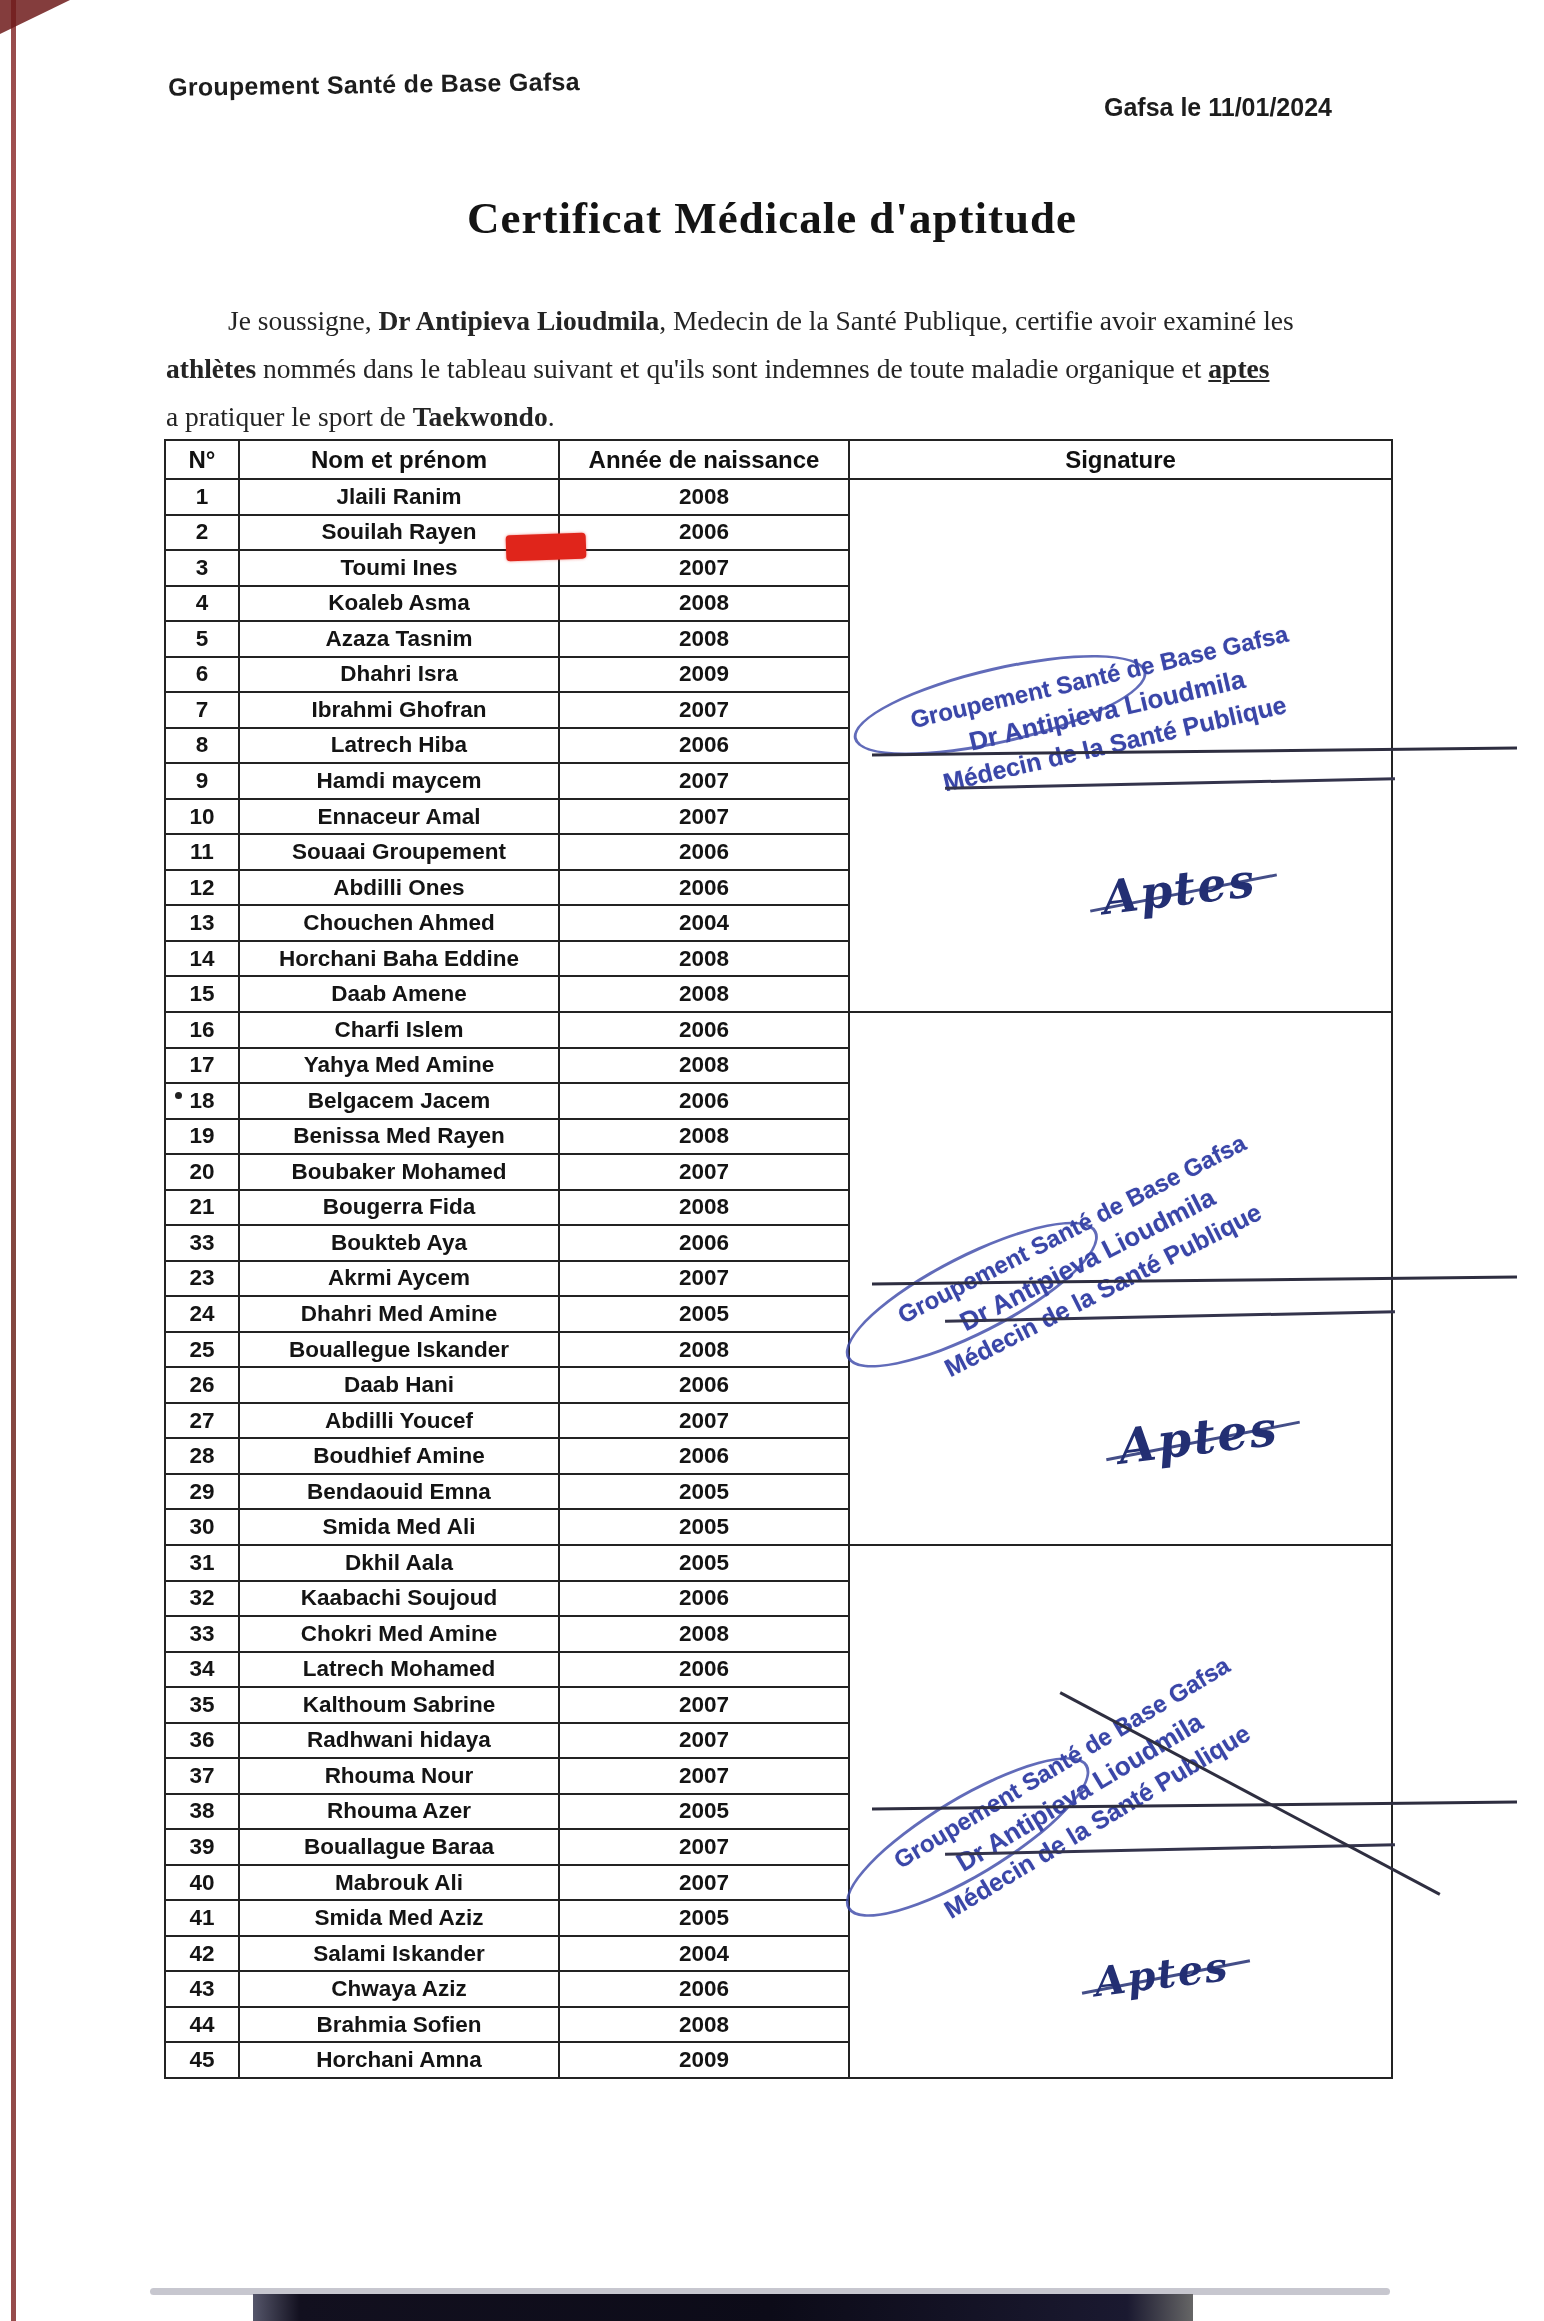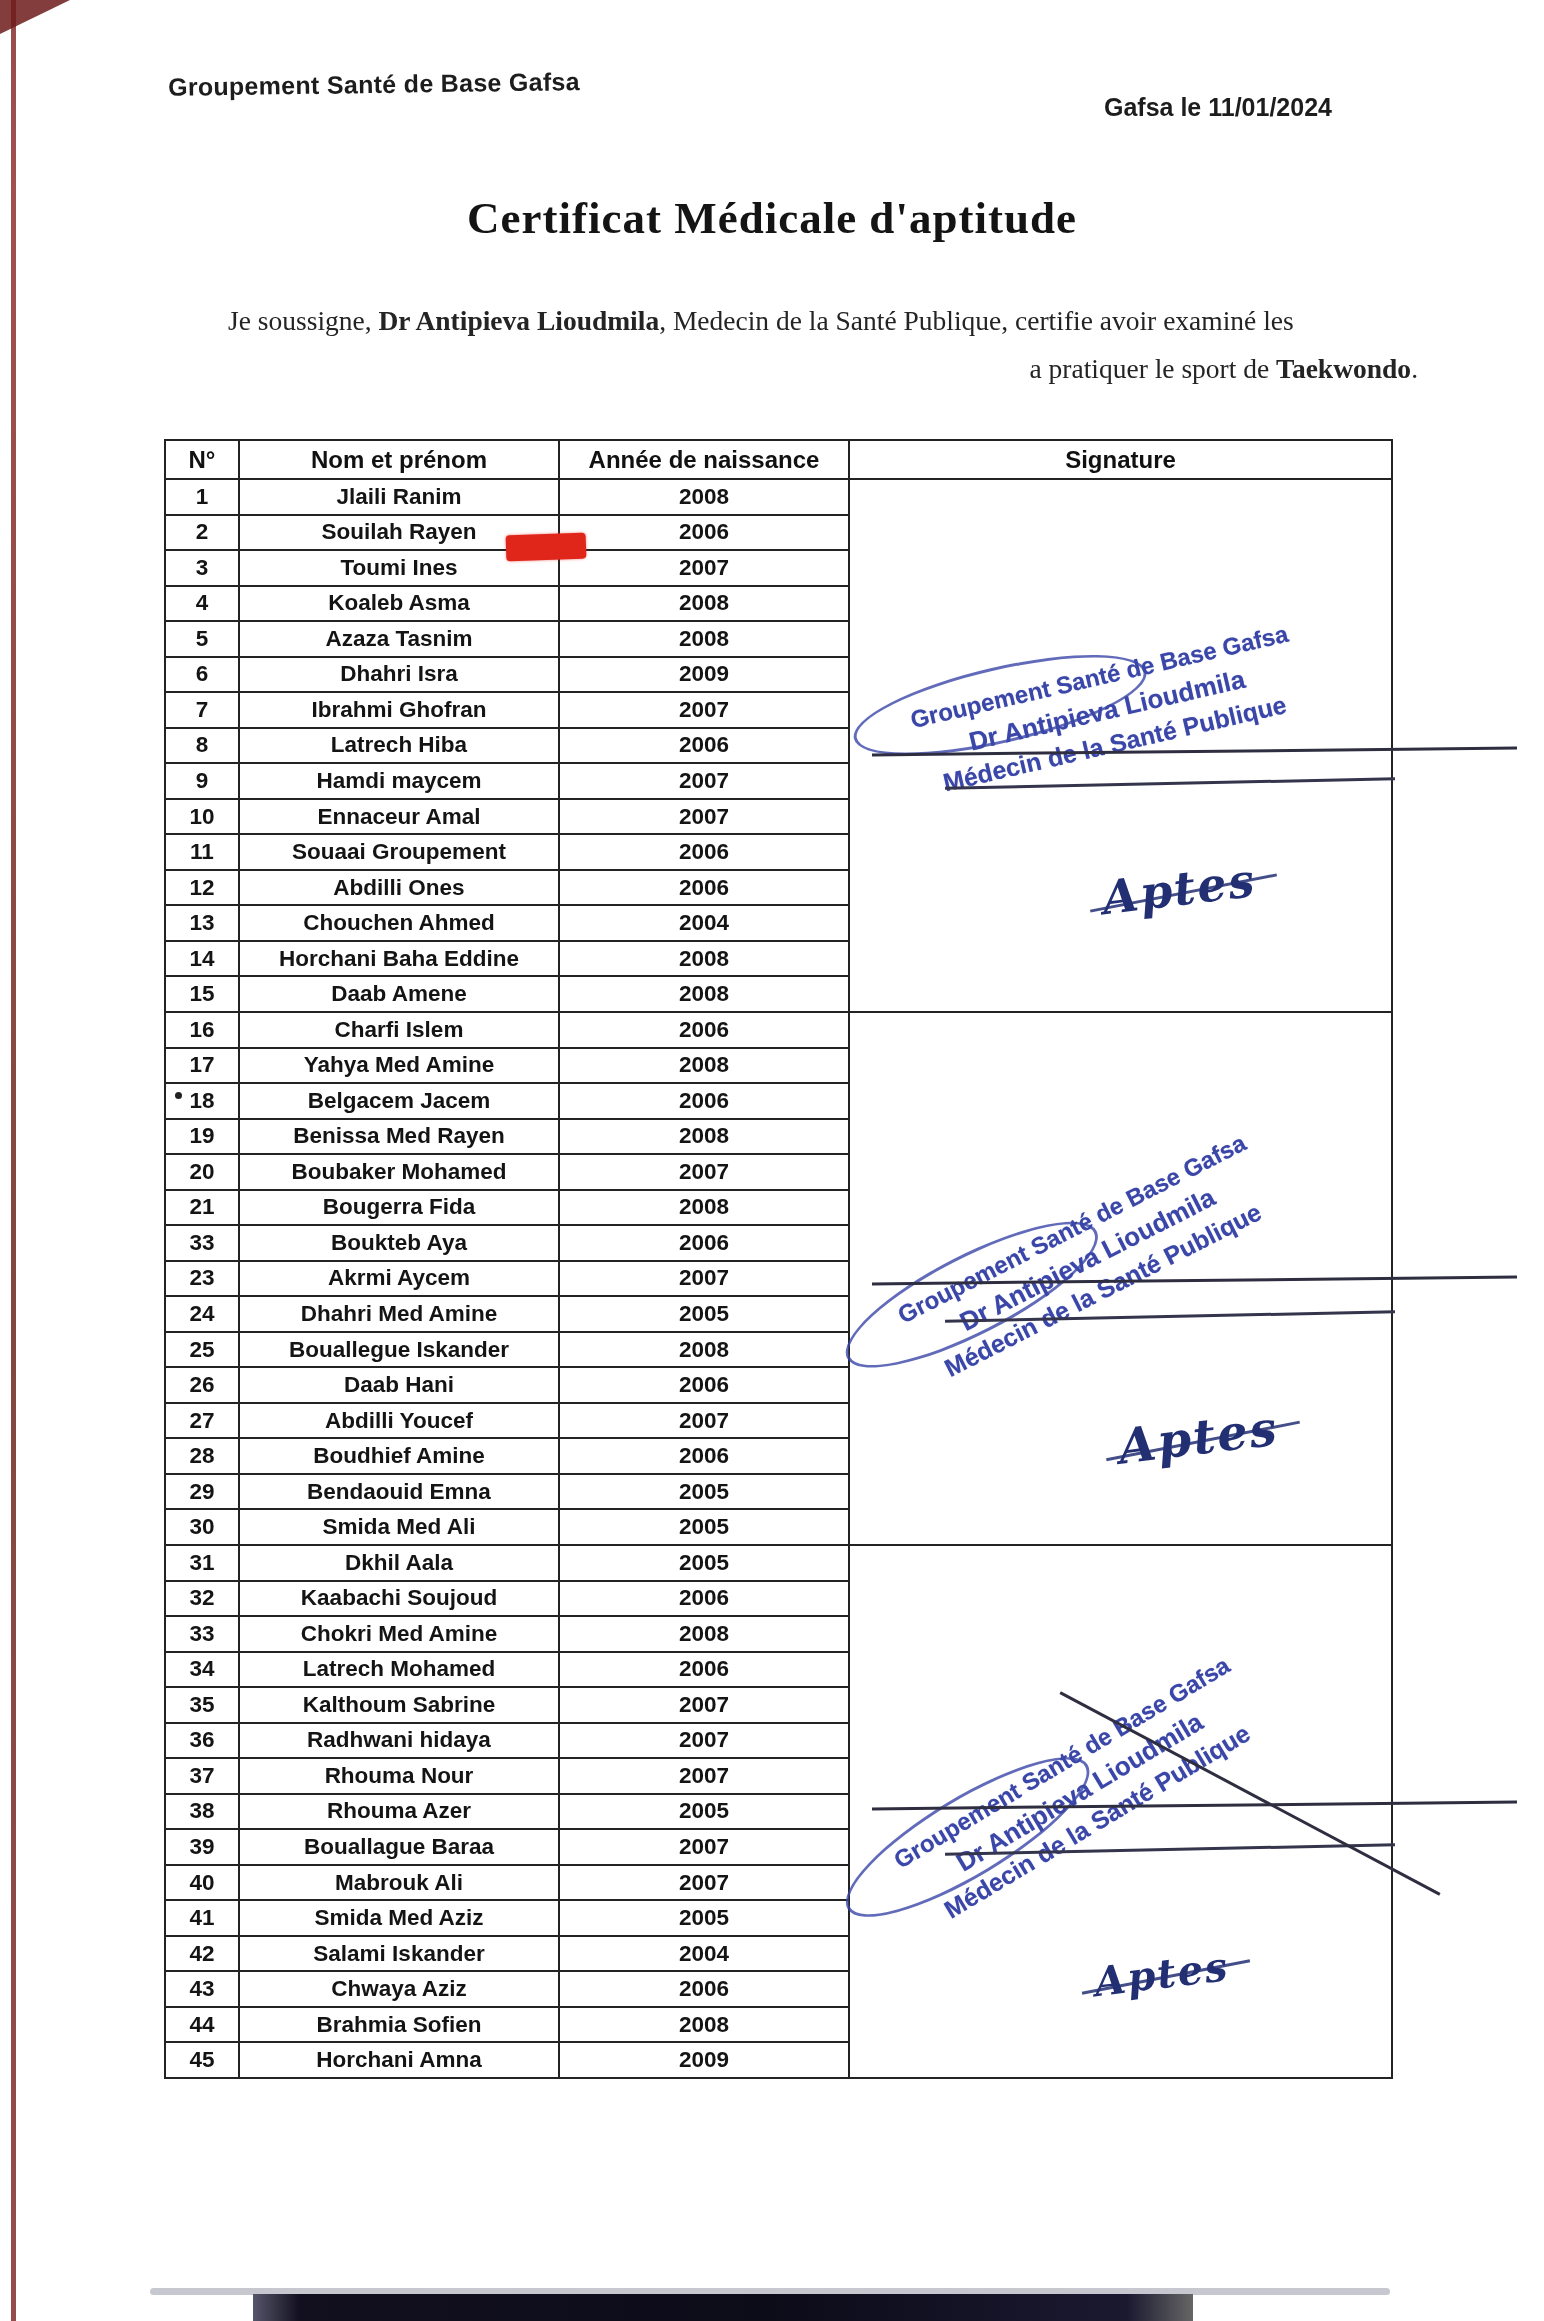--- a/index.html
+++ b/index.html
@@ -35,21 +35,21 @@
   .header-right{position:absolute;left:1104px;top:86px;font-size:25px;font-weight:600;color:#1d1d1d;margin-top:7px;}
 
   
   .title{position:absolute;left:0;right:0;top:192px;margin:0;text-align:center;
     font-family:"Liberation Serif", serif;font-size:45px;font-weight:600;
     letter-spacing:1px;color:#141414;}
   .intro{position:absolute;left:150px;right:110px;top:281px;margin:16px;
     font-family:"Liberation Serif", serif;font-size:27.5px;color:#242424;}
   .intro .line{height:48px;line-height:48px;white-space:nowrap;}
   .intro .line1{padding-left:62px;}
-  .intro .line3{text-align:right;white-space:normal;}
+  .intro .line3{text-align:left;white-space:normal;}
   .intro b{font-weight:bold;}
   .intro .aptes-word{text-decoration:underline;}
 
   
   .cert-table{position:absolute;left:164px;top:439px;width:1227px;
     border-collapse:collapse;table-layout:fixed;}
   .cert-table th,.cert-table td{border:2px solid #232323;padding:0;text-align:center;}
   .cert-table th{height:39px;font-size:24px;font-weight:bold;color:#111;}
   .cert-table td{height:35.4px;font-size:22.5px;font-weight:600;color:#141414;}
   .cert-table td.col-sig{vertical-align:top;}
@@ -99,20 +99,21 @@
   <div class="scan-left-edge"></div>
   <div class="scan-corner"></div>
 
   <div class="header-left">Groupement Santé de Base Gafsa</div>
   <div class="header-right">Gafsa le 11/01/2024</div>
 
   <h1 class="title">Certificat Médicale d'aptitude</h1>
 
   <div class="intro">
     <div class="line line1"><span>Je soussigne, </span><b>Dr Antipieva Lioudmila</b><span>, Medecin de la Santé Publique, certifie avoir examiné les</span></div>
+    <div class="line line2"><b>athlètes</b><span> nommés dans le tableau suivant et qu'ils sont indemnes de toute maladie organique et </span><b class="aptes-word">aptes</b></div>
     <div class="line line3"><span>a pratiquer le sport de </span><b>Taekwondo</b><span>.</span></div>
   </div>
 
   <table class="cert-table">
     <colgroup>
       <col style="width:74px">
         <col style="width:320px">
         <col style="width:290px">
         <col style="width:543px">
     </colgroup>

